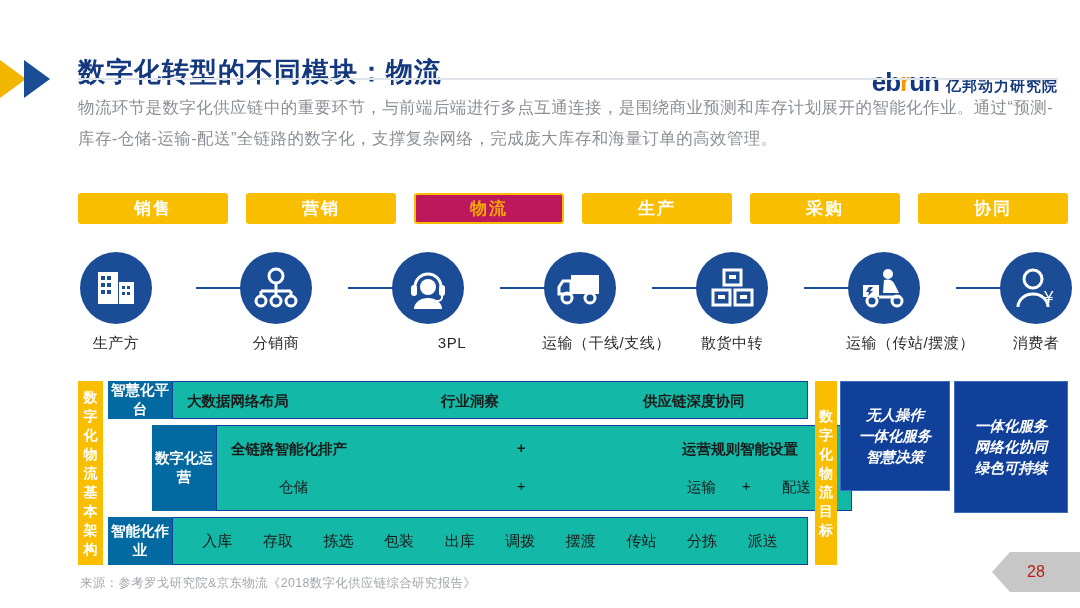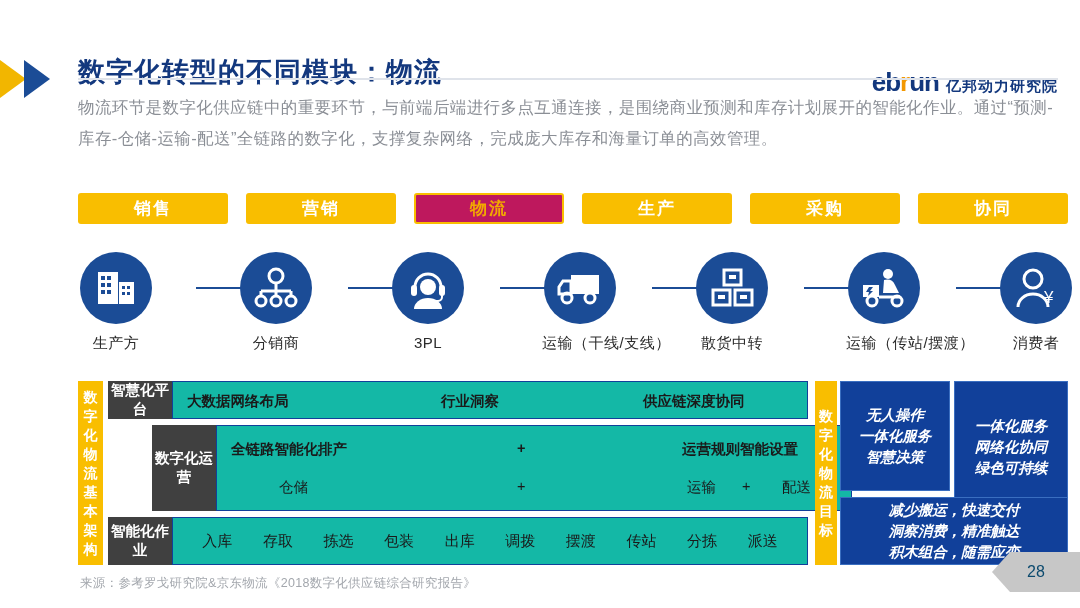--- a/index.html
+++ b/index.html
@@ -69,21 +69,21 @@
     display:flex;flex-direction:column;align-items:center;justify-content:center;
     letter-spacing:0px;box-sizing:border-box;padding:2px 0;
   }
   .vbar span{display:block;}
   .vbar-left{left:0;}
   .vbar-right{left:737px;width:22px;}
 
   .rows{position:absolute;left:30px;top:0;width:700px;height:184px;}
   .mrow{position:absolute;left:0;width:700px;display:flex;}
   .rlabel{
-    width:64px;background:#404040;color:#fff;
+    width:64px;background:#0369a1;color:#fff;
     font-size:14.5px;font-weight:bold;line-height:19px;
     display:flex;flex-direction:column;align-items:center;justify-content:center;
     text-align:center;flex:none;
   }
   .rbody{
     flex:1;background:#14b8a6;border:1.5px solid #11409a;
     box-sizing:border-box;position:relative;
   }
   .r1{top:0;height:38px;}
   .r2{top:44px;height:86px;margin-left:44px;}
@@ -107,21 +107,21 @@
   .g2{left:114px;top:0;width:114px;height:132px;}
   .g3{left:0;top:116px;width:228px;height:68px;}
 
   
   .source{
     position:absolute;left:80px;top:575px;
     font-size:12.5px;color:#a3a7ad;letter-spacing:.3px;
   }
   .pagenum{
     position:absolute;right:0;top:552px;width:88px;height:40px;
-    background:#c7c7c7;color:#0c4a6e;font-size:16px;
+    background:#c7c7c7;color:#b91c1c;font-size:16px;
     display:flex;align-items:center;justify-content:center;
     clip-path:polygon(18px 0,100% 0,100% 100%,18px 100%,0 50%);
   }
 </style>
 </head>
 <body>
 
 <div class="slide">
 
   <div class="hdr">
@@ -185,21 +185,21 @@
           <circle cx="22" cy="9" r="7" fill="none" stroke="#fff" stroke-width="3"></circle>
           <path d="M22 16 V24 M7 24 H37 M7 24 V29 M22 24 V29 M37 24 V29" stroke="#fff" stroke-width="3" fill="none"></path>
           <circle cx="7" cy="34" r="5" fill="none" stroke="#fff" stroke-width="3"></circle>
           <circle cx="22" cy="34" r="5" fill="none" stroke="#fff" stroke-width="3"></circle>
           <circle cx="37" cy="34" r="5" fill="none" stroke="#fff" stroke-width="3"></circle>
         </svg>
       </div>
       <div class="node-label">分销商</div>
     </div>
 
-    <div class="node" style="left:312px;">
+    <div class="node" style="left:312px;text-align:right;">
       <div class="circle">
         <svg width="44" height="42" viewBox="0 0 44 42">
           <path d="M9 20 a13 13 0 0 1 26 0" fill="none" stroke="#fff" stroke-width="3"></path>
           <rect x="5" y="18" width="6" height="11" rx="3" fill="#fff"></rect>
           <rect x="33" y="18" width="6" height="11" rx="3" fill="#fff"></rect>
           <circle cx="22" cy="20" r="8" fill="#fff"></circle>
           <path d="M8 42 a14 11 0 0 1 28 0 z" fill="#fff"></path>
           <path d="M36 27 v3 a4 4 0 0 1 -4 4 h-4" fill="none" stroke="#fff" stroke-width="2"></path>
         </svg>
       </div>
@@ -338,24 +338,19 @@
       <div class="gbox g1">
         <span>无人操作</span>
         <span>一体化服务</span>
         <span>智慧决策</span>
       </div>
       <div class="gbox g2">
         <span>一体化服务</span>
         <span>网络化协同</span>
         <span>绿色可持续</span>
       </div>
-      <div class="gbox g3">
-        <span>减少搬运，快速交付</span>
-        <span>洞察消费，精准触达</span>
-        <span>积木组合，随需应变</span>
-      </div>
     </div>
   </div>
 
   <div class="source">来源：参考罗戈研究院&amp;京东物流《2018数字化供应链综合研究报告》</div>
   <div class="pagenum">28</div>
 
 </div>
 
 </body></html>

